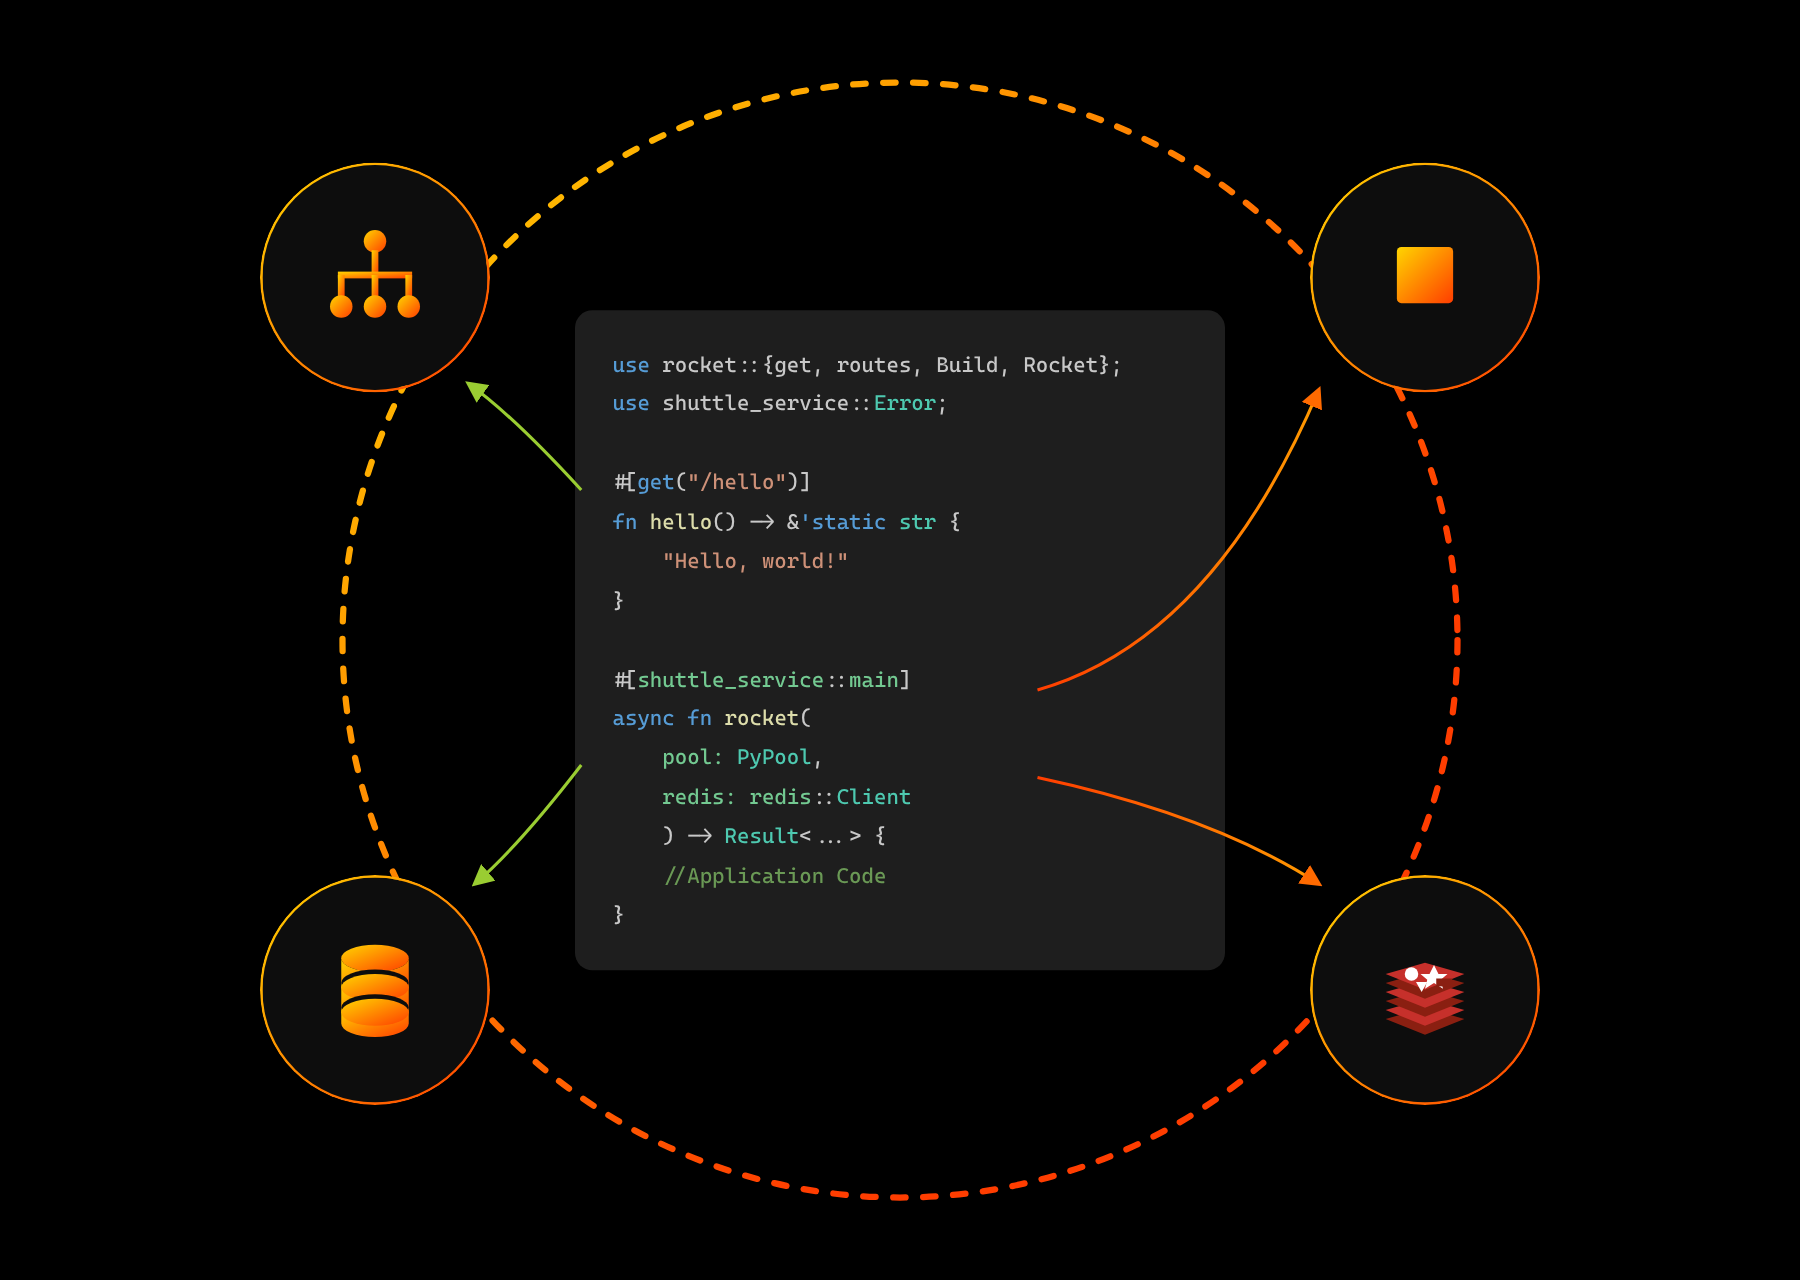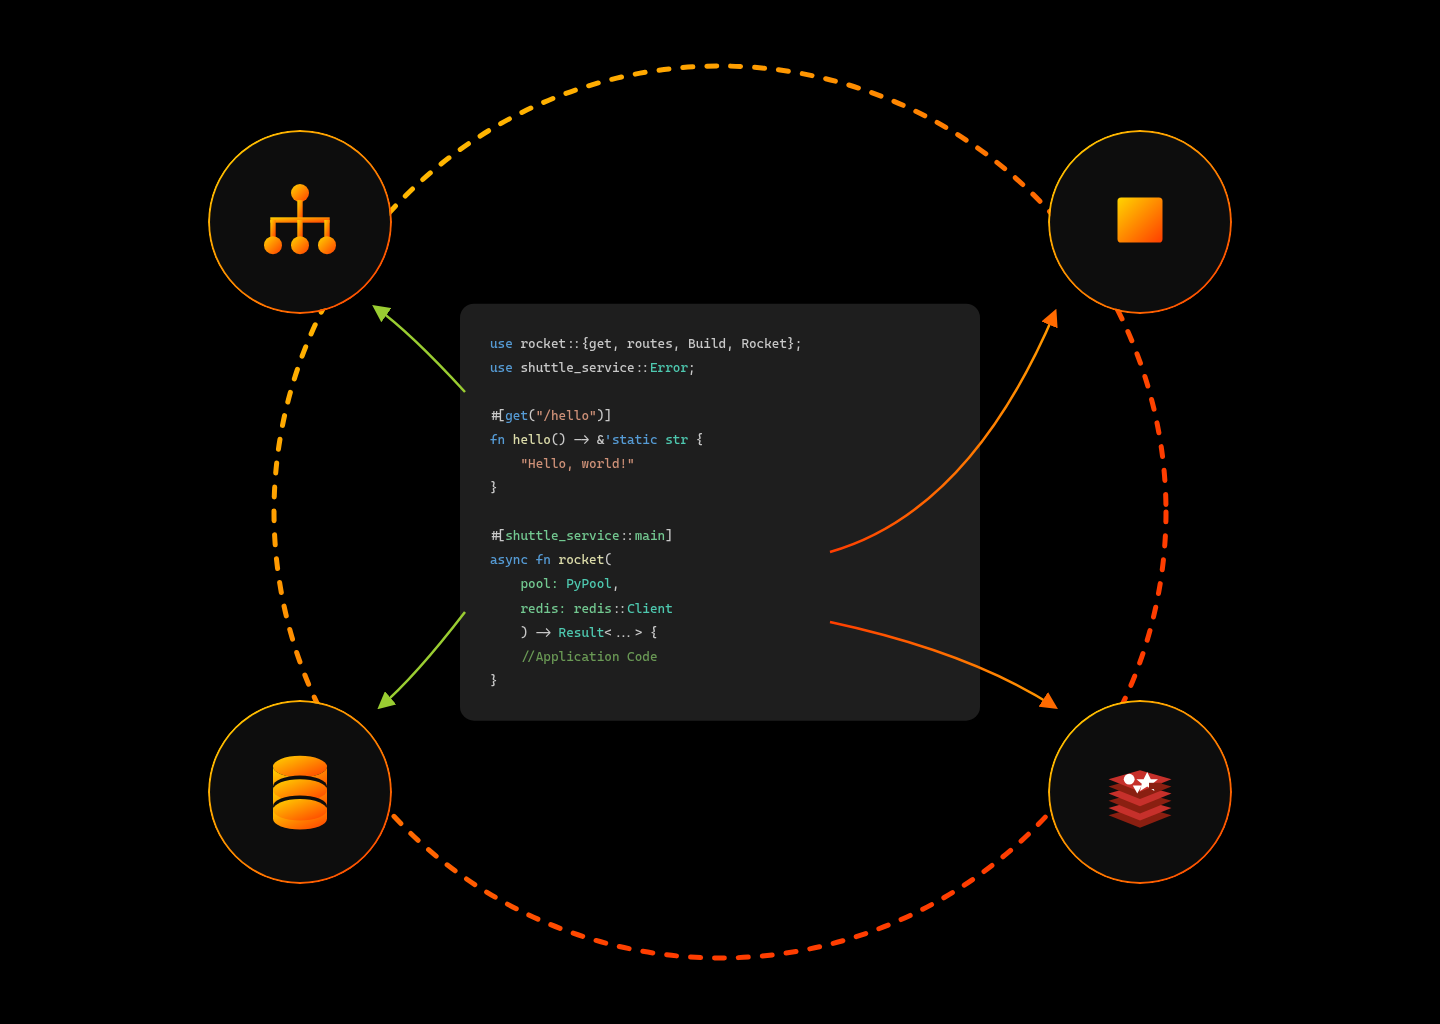--- a/index.html
+++ b/index.html
@@ -31,21 +31,21 @@
 .code-card {
   position: absolute;
   top: 50%;
   left: 50%;
   transform: translate(-50%, -50%);
   width: 520px;
   background: #1e1e1e;
   border-radius: 14px;
   padding: 28px 30px;
   box-shadow: 0 20px 60px rgba(0,0,0,0.6);
-  font-size: 13px;
+  font-size: 17px;
   line-height: 1.85;
   color: #d4d4d4;
 }
 .code-card pre { white-space: pre; font-family: inherit; }
 
 
 .c-default { color: #c8c8c8; }
 .c-keyword { color: #569cd6; }
 .c-ident { color: #dcdcaa; }
 .c-string { color: #ce9178; }

